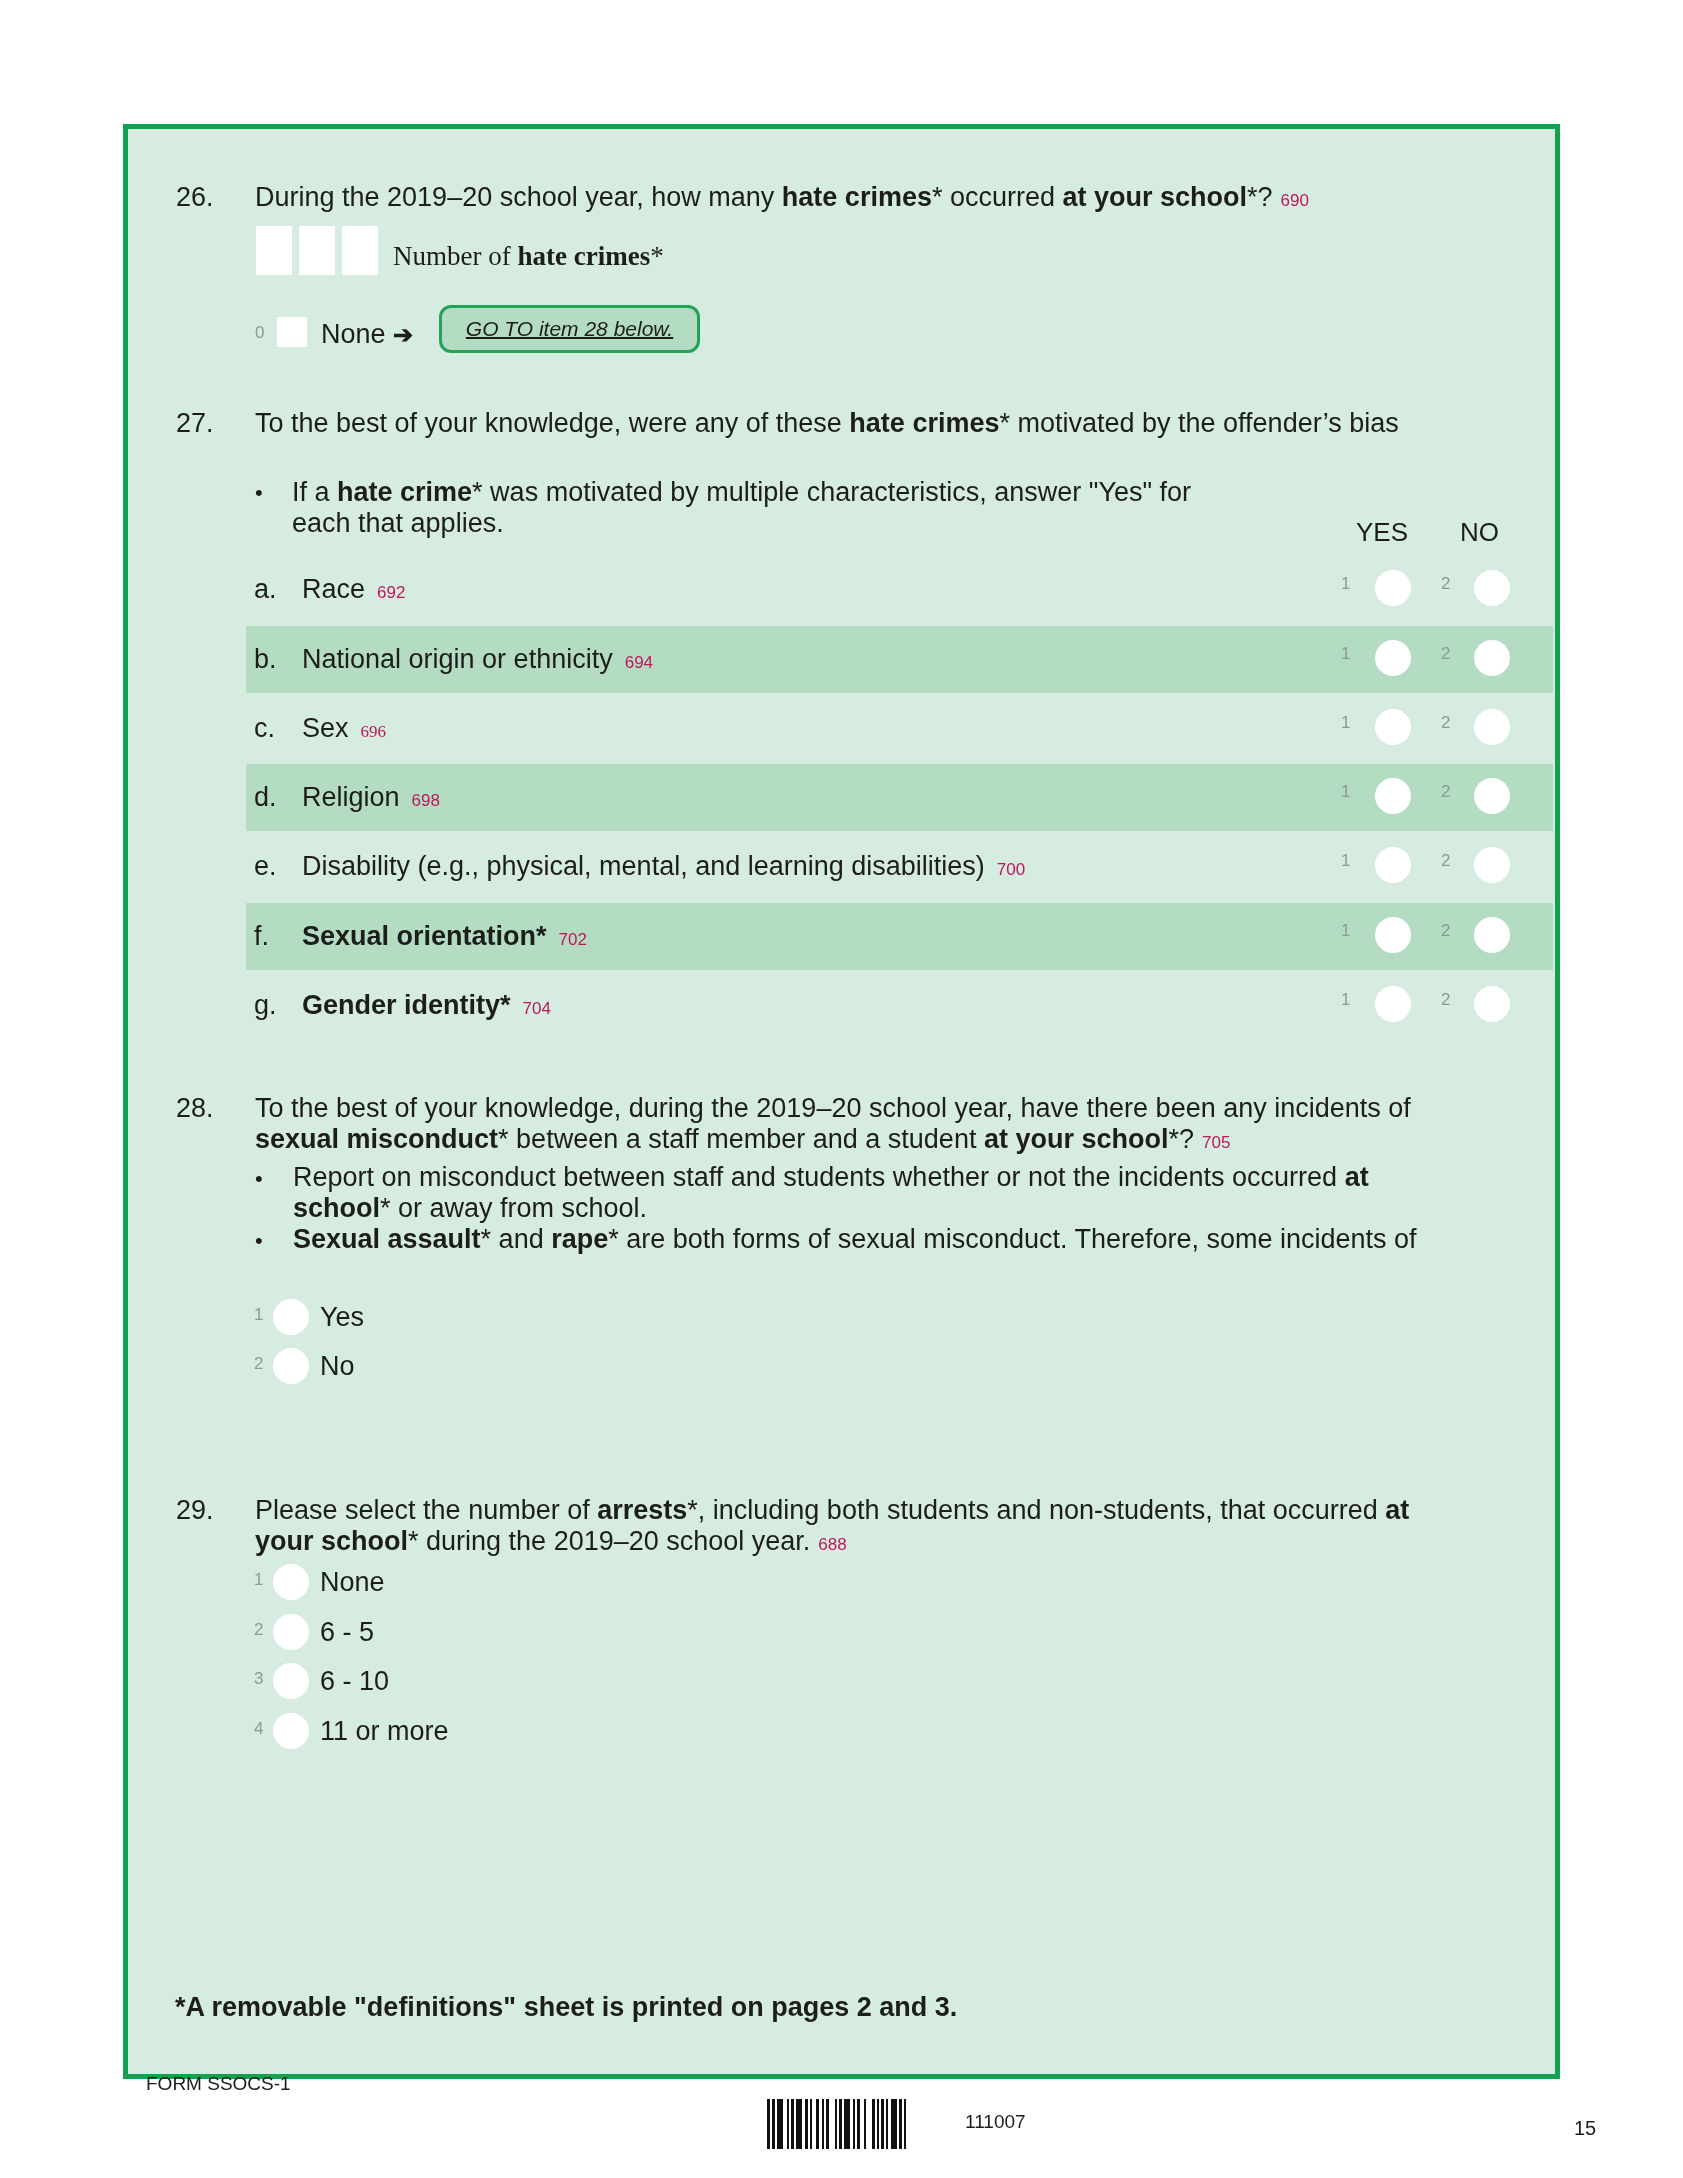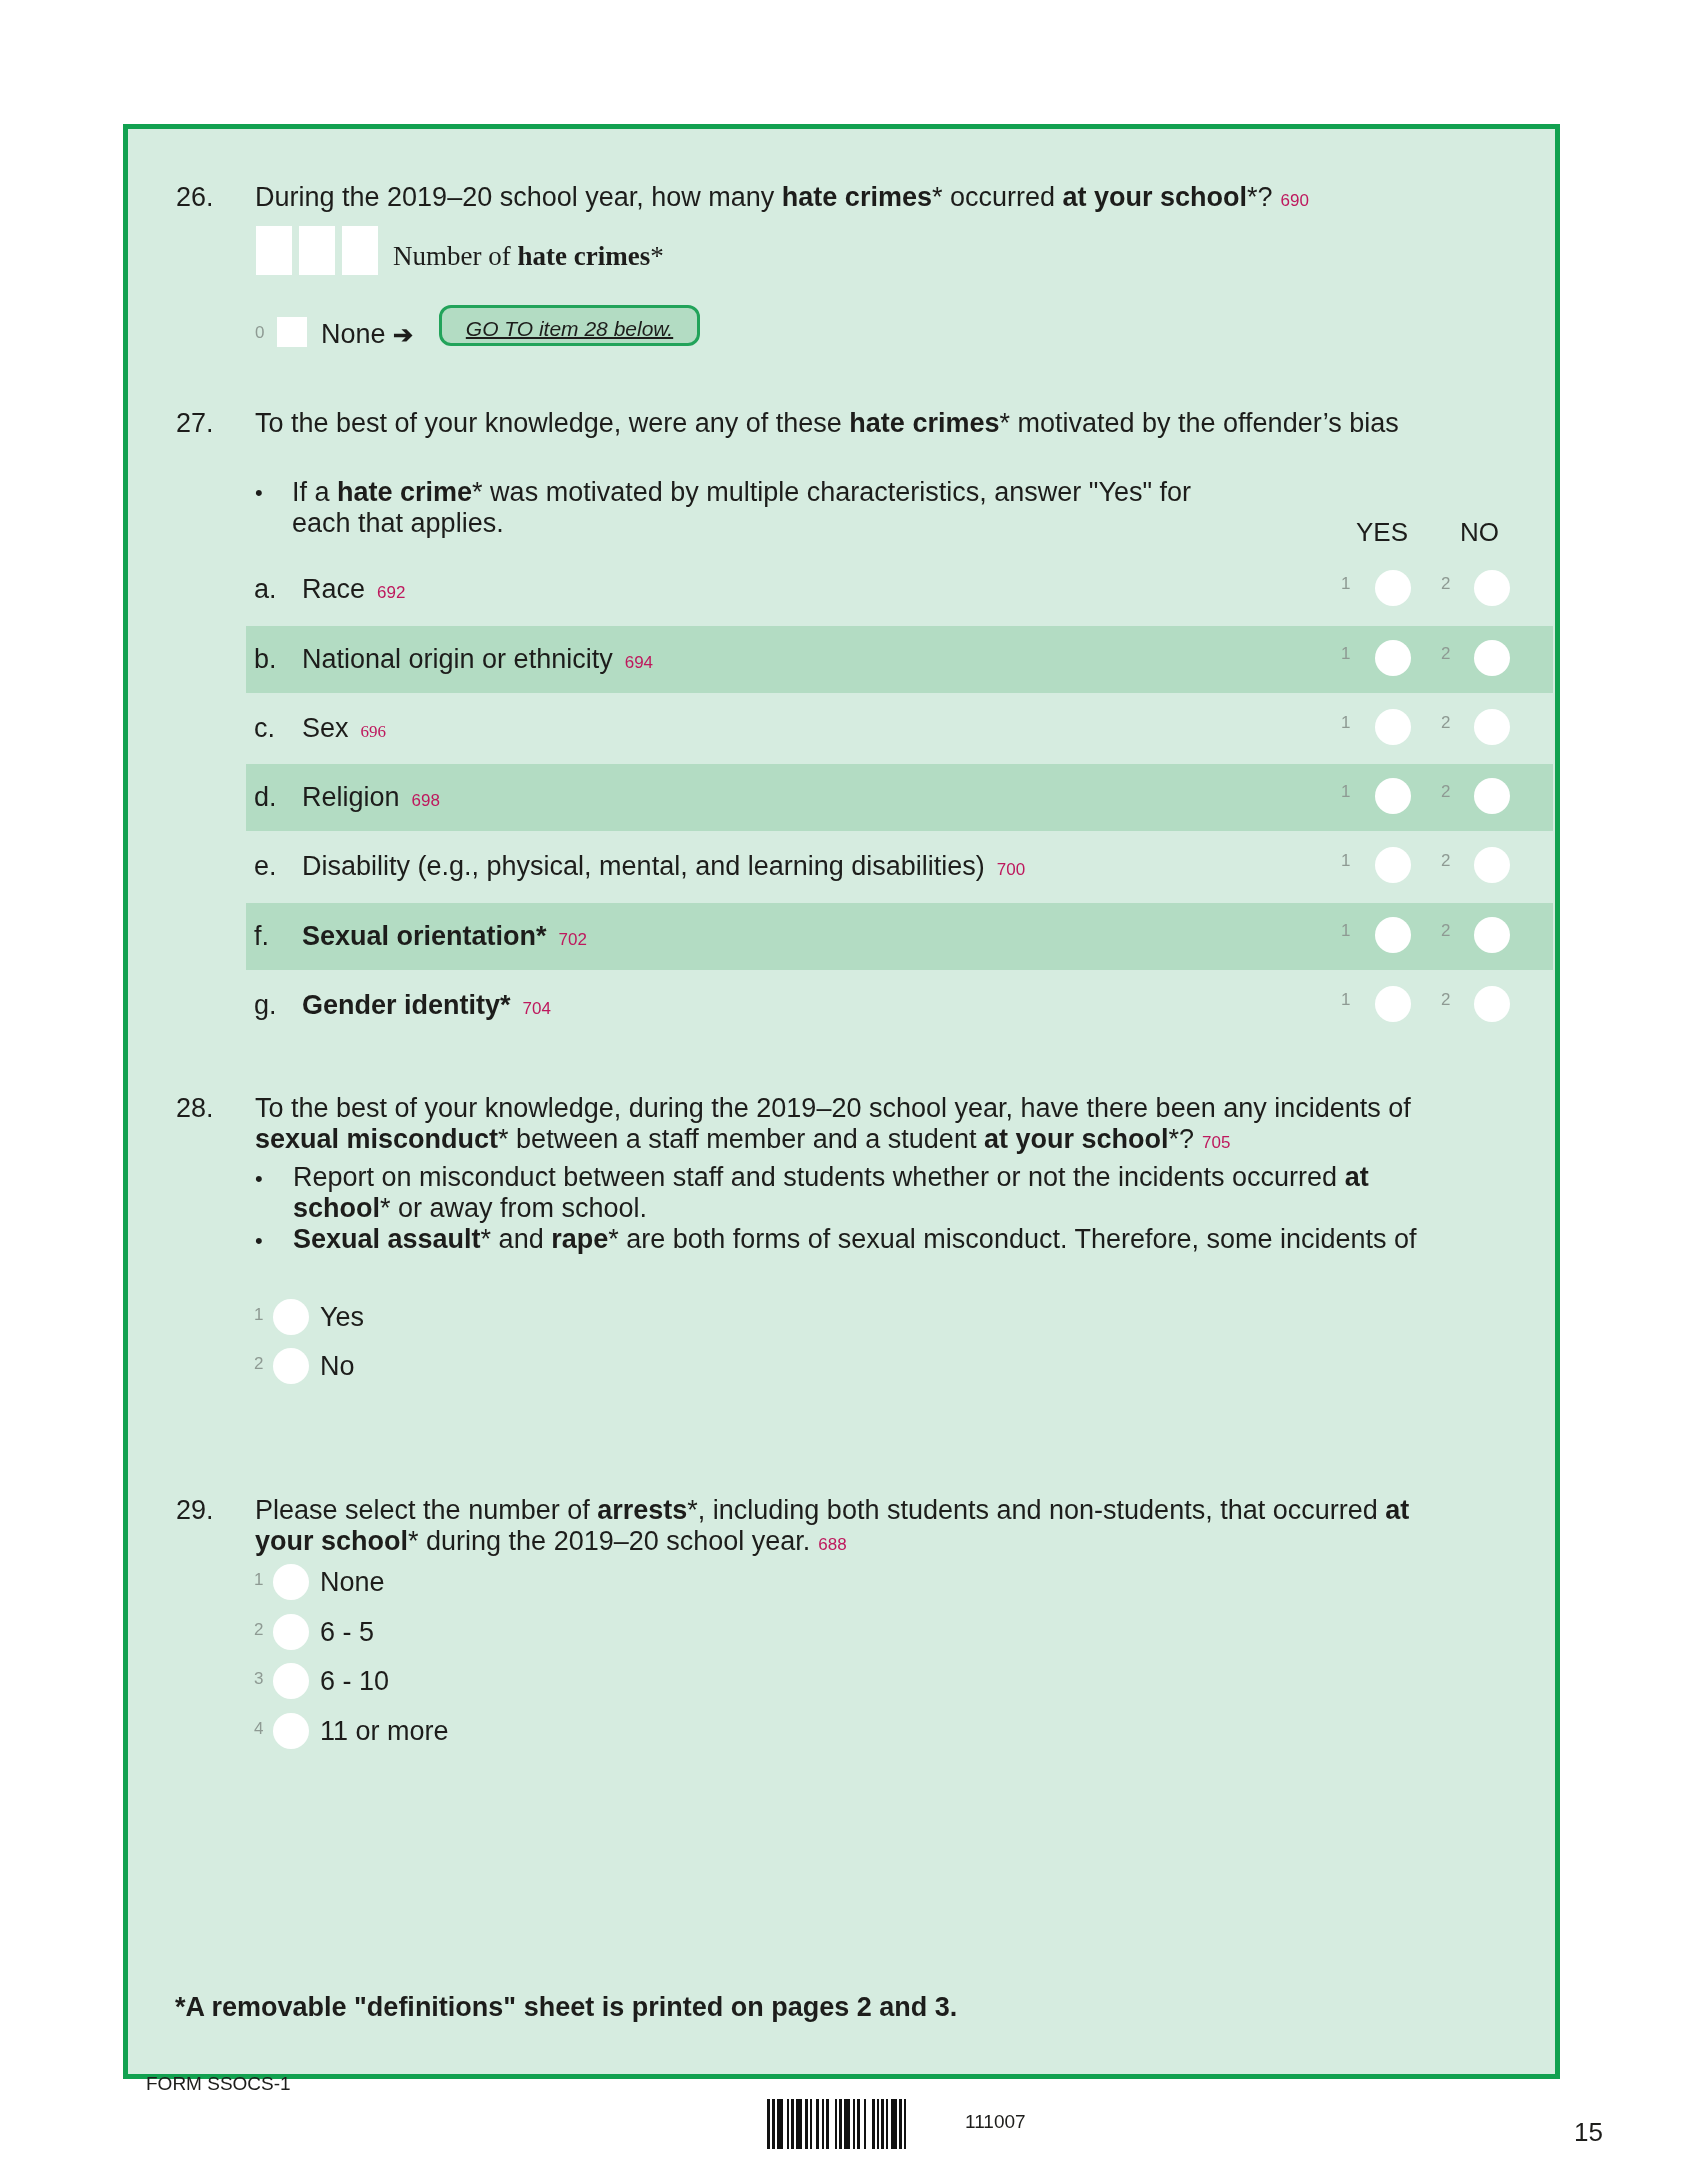--- a/index.html
+++ b/index.html
@@ -8,38 +8,38 @@
   .panel { position:absolute; left:123px; top:124px; width:1427px; height:1945px;
            background:#d6ece0; border:5px solid #12a150; }
   .abs { position:absolute; }
   .qnum { font-size:27px; }
   .qtext { font-size:27px; line-height:31px; }
   .code { font-size:17px; color:#be185d; margin-left:8px; }
   .small-num { font-size:17px; color:#8e9a93; }
   b { font-weight:bold; }
   .digit-box { position:absolute; width:36px; height:49px; background:#ffffff; top:226px; }
   .none-box { position:absolute; left:277px; top:317px; width:30px; height:30px; background:#ffffff; }
-  .goto { position:absolute; left:439px; top:305px; width:261px; height:41px;
+  .goto { position:absolute; left:439px; top:305px; width:261px; height:48px;
           border:3px solid #22a35a; border-radius:12px; background:#b3dcc3;
           box-sizing:border-box; text-align:center; font-size:21px; font-style:italic;
           line-height:42px; }
   .goto span { text-decoration:underline; text-decoration-thickness:2px; }
   .bullet { position:absolute; font-size:22px; }
   .band { position:absolute; left:246px; width:1307px; height:67px; background:#b3dcc3; }
   .row-letter { position:absolute; left:254px; font-size:27px; }
   .row-label { position:absolute; left:302px; font-size:27px; }
   .radio { position:absolute; width:36px; height:36px; border-radius:50%; background:#ffffff; }
   .hdr { position:absolute; font-size:26px; }
   .opt-label { position:absolute; font-size:27px; }
   .footer-note { position:absolute; left:175px; top:1992px; font-size:27px; font-weight:bold; }
   .form-id { position:absolute; left:146px; top:2073px; font-size:19px; }
   .barcode { position:absolute; left:767px; top:2099px; height:50px; display:flex; align-items:stretch; }
   .barcode i { display:block; background:#111; height:50px; }
   .bar-num { position:absolute; left:965px; top:2111px; font-size:19px; }
-  .page-num { position:absolute; left:1574px; top:2117px; font-size:26px;text-align:right; }
+  .page-num { position:absolute; left:1574px; top:2117px; font-size:20px;text-align:right; }
 </style>
 </head>
 <body>
 
 <div class="panel"></div>
 
 <div class="abs qnum" style="left:176px;top:182px;">26.</div>
 <div class="abs qtext" style="left:255px;top:182px;white-space:nowrap;">
   <span>During the 2019–20 school year, how many </span><b>hate crimes</b><span>* occurred </span><b>at your school</b><span>*?</span><span class="code">690</span>
 </div>

